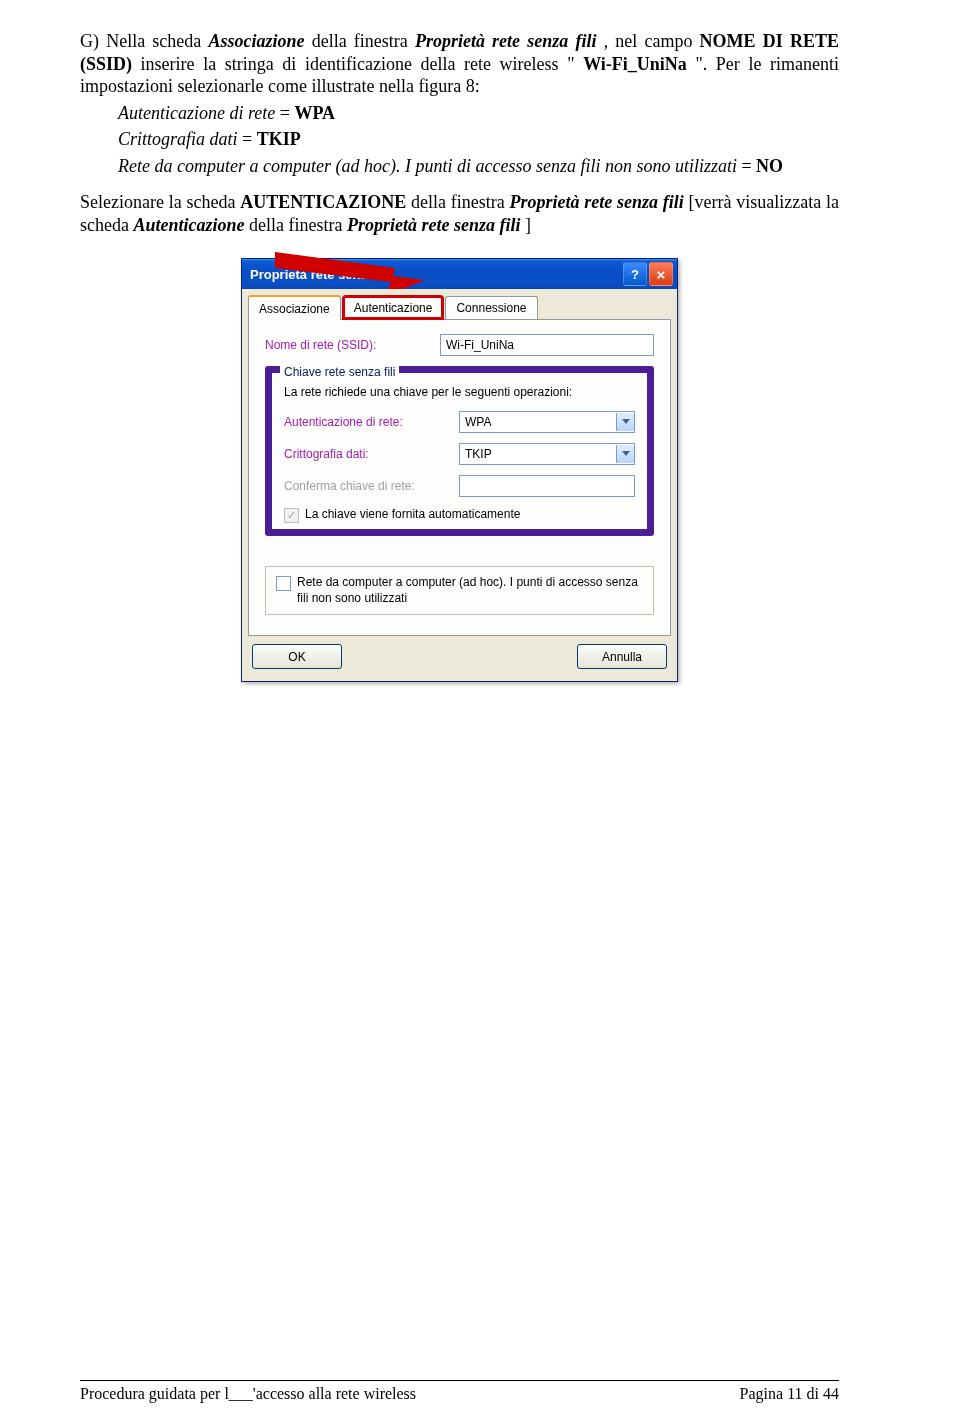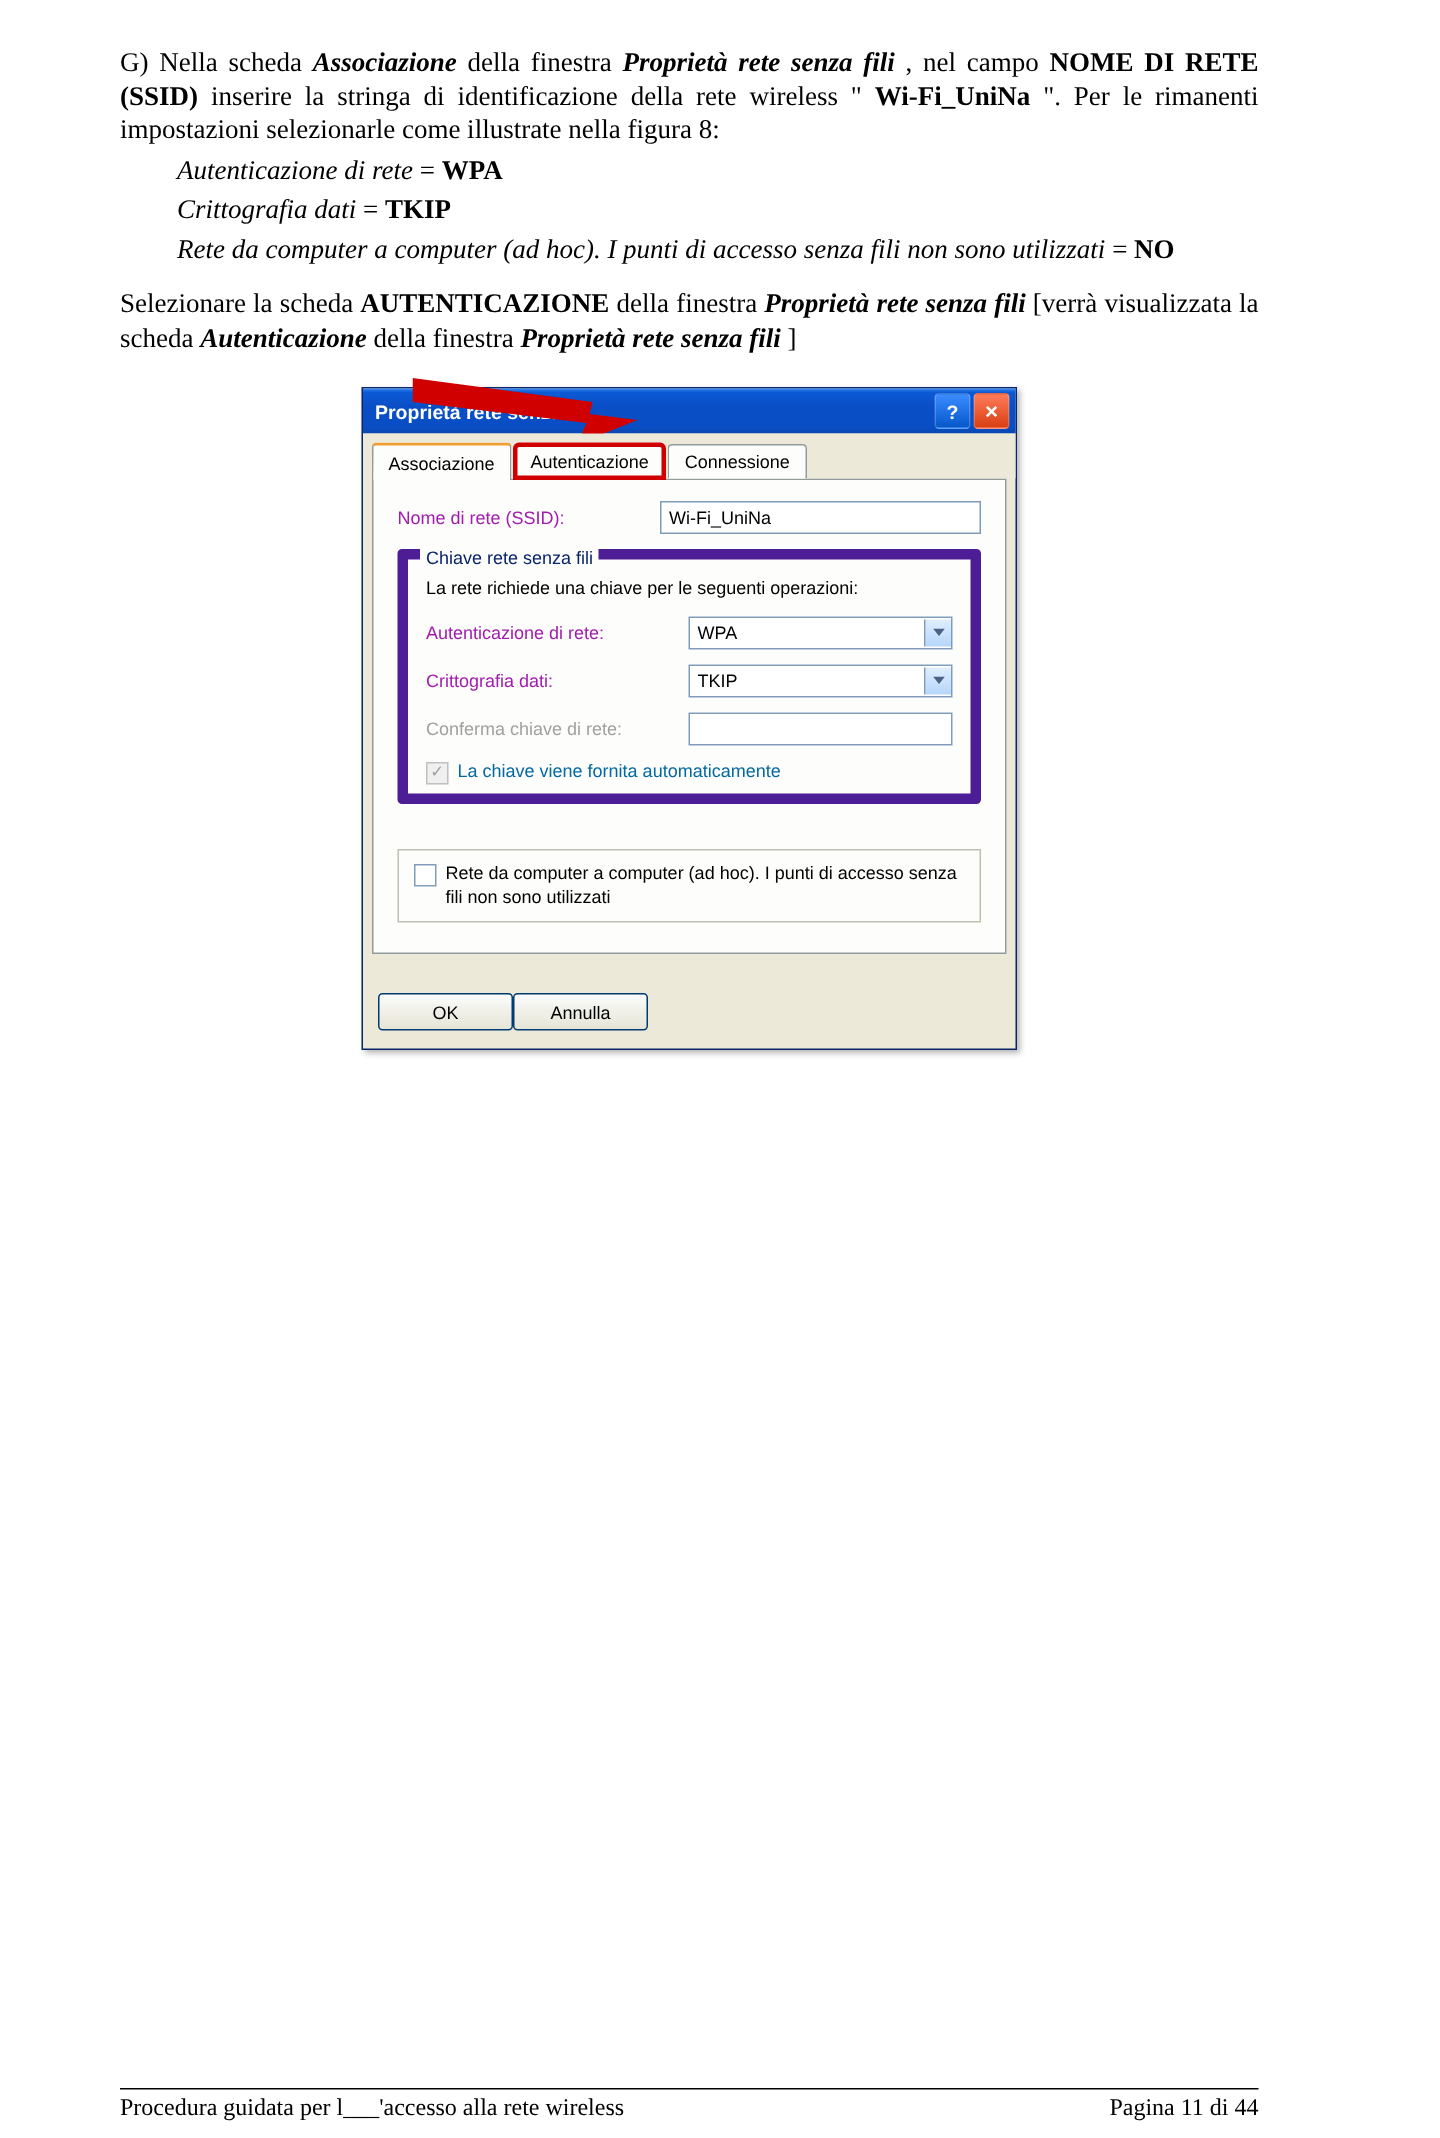--- a/index.html
+++ b/index.html
@@ -199,21 +199,21 @@
     margin-bottom: 12px;
   }
 
   .chk-row {
     display: flex;
     align-items: flex-start;
     font-size: 12px;
     margin-top: 8px;
     line-height: 1.3;
   }
-  .chk-row.disabled { color: #0369a1; }
+  .chk-row.disabled { color: #000000; }
   .chkbox {
     width: 13px;
     height: 13px;
     border: 1px solid #7f9db9;
     background: #fff;
     margin-right: 6px;
     margin-top: 1px;
     flex-shrink: 0;
     display:flex;align-items:center;justify-content:center;
   }
@@ -228,38 +228,38 @@
 
   .hocbox {
     border: 1px solid #c0c0b0;
     padding: 8px 10px;
     margin-top: 30px;
     margin-bottom: 6px;
   }
 
   .button-row {
     display: flex;
-    justify-content: flex-start;
+    justify-content: space-between;
     gap: 0;
-    padding: 26px 10px 12px 10px;
+    padding: 8px 10px 12px 10px;
   }
   .xp-btn {
     width: 88px;
     height: 23px;
     border: 1px solid #003c74;
     border-radius: 3px;
     background: linear-gradient(to bottom,#fdfdfd,#f1f1ea 45%,#e5e5d7);
     font-size: 12px;
     font-family: Tahoma, sans-serif;
     display:flex;align-items:center;justify-content:center;
   }
 
   .footer {
     position: absolute;
-    bottom: 10px;
+    bottom: 22px;
     left: 80px;
     right: 80px;
     border-top: 1px solid #000;
     padding-top: 4px;
     font-size: 16px;
     display: flex;
     justify-content: space-between;
   }
 </style>
 </head>

